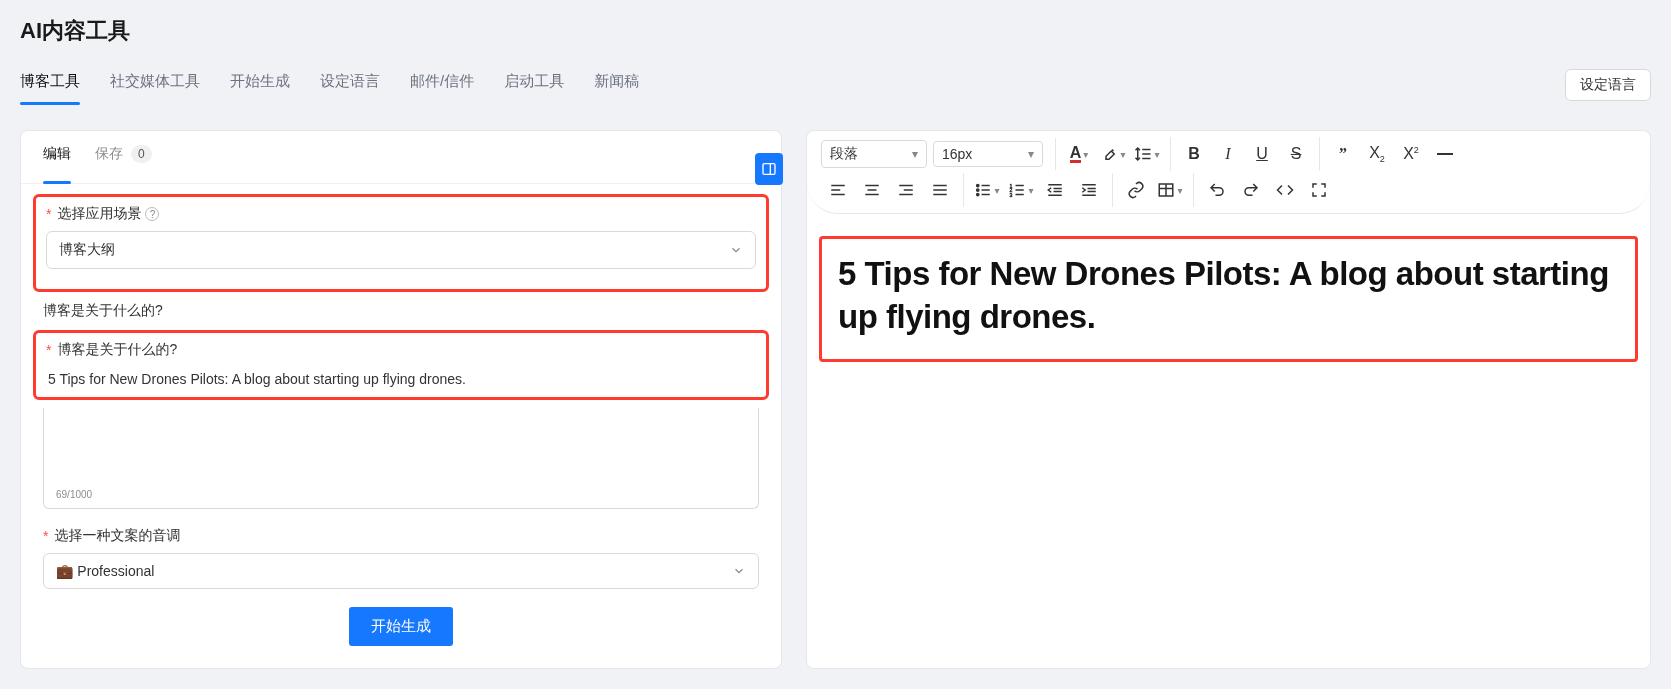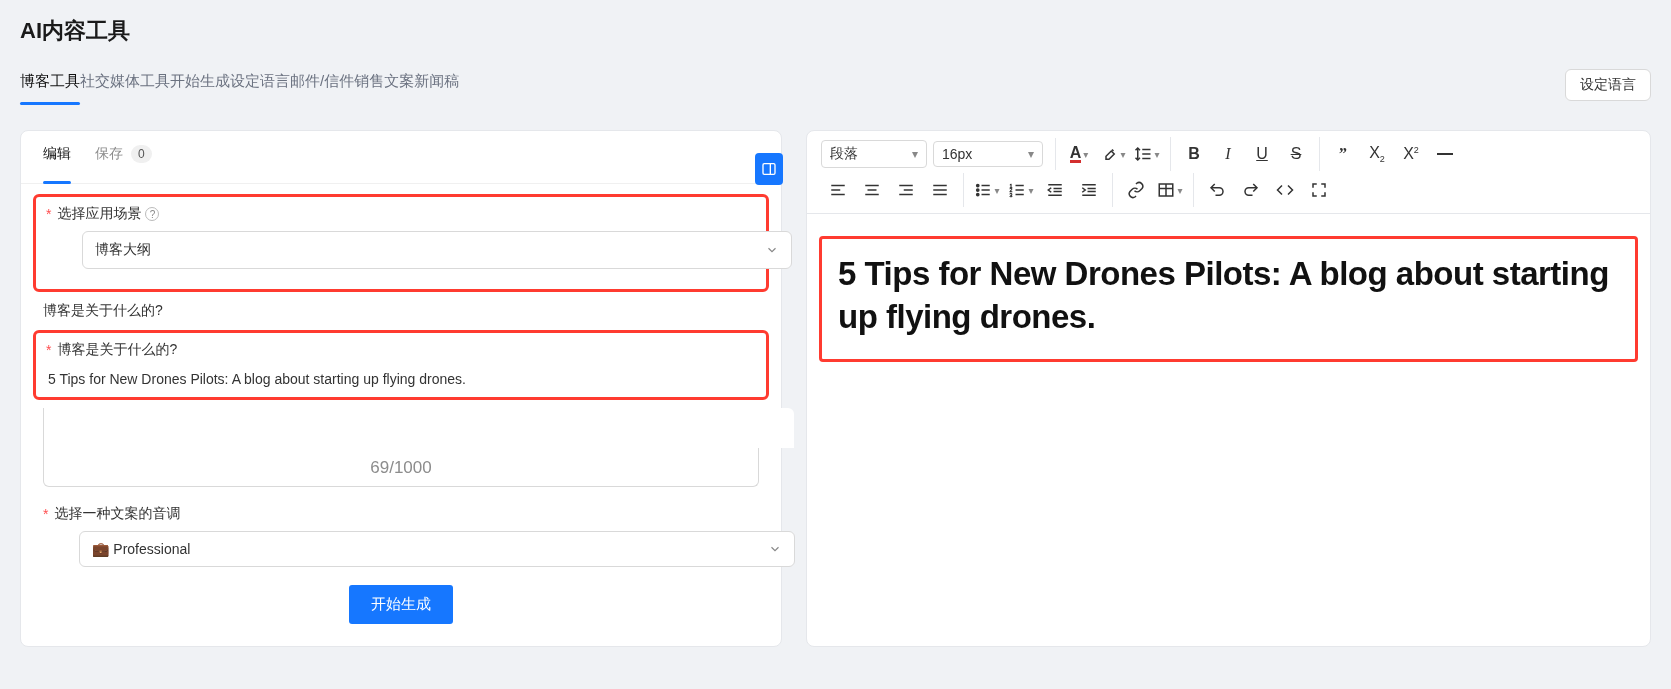--- a/index.html
+++ b/index.html
@@ -8,21 +8,21 @@
     background: #f0f2f5;
     color: #1a1a1a;
     width: 1671px;
     height: 689px;
     overflow: hidden;
   }
   .page { padding: 16px 20px 0 20px; }
   .page-title { font-size: 22px; font-weight: 600; margin-bottom: 18px; }
 
   .tabs-row { display: flex; align-items: center; justify-content: space-between; border-bottom: 1px solid transparent; }
-  .tabs { display: flex; }
+  .tabs { display: flex; gap: 30px; }
   .tab { font-size: 15px; color: #6b7280; padding: 8px 0 14px 0; cursor: pointer; position: relative; }
   .tab.active { color: #111; font-weight: 500; }
   .tab.active::after { content: ""; position: absolute; left: 0; right: 0; bottom: 0; height: 3px; background: #1677ff; border-radius: 2px; }
   .lang-btn { background: #fff; border: 1px solid #d9d9d9; border-radius: 6px; padding: 6px 14px; font-size: 14px; color: #333; cursor: pointer; }
 
   .content { display: flex; gap: 24px; margin-top: 24px; position: relative; }
   .left-panel, .right-panel {
     background: #fff;
     border-radius: 8px;
     border: 1px solid #e5e7eb;
@@ -46,46 +46,45 @@
 
   .select, .input, .textarea {
     width: 100%;
     border: 1px solid #d9d9d9;
     border-radius: 6px;
     padding: 9px 12px;
     font-size: 14px;
     color: #333;
     background: #fff;
     outline: none;
-    margin-left: 36px;
   }
   .select { display:flex; justify-content:space-between; align-items:center; cursor:pointer; }
   .input::placeholder, .textarea::placeholder { color: #bfbfbf; }
   .textarea-wrap { border: 1px solid #d9d9d9; border-radius: 6px; padding: 0; }
   .textarea { border: none; resize: none; height: 90px; border-radius: 6px 6px 0 0; }
-  .counter { text-align: center; font-size: 17px; color: #8c8c8c; padding: 6px 12px 8px 12px; }
+  .counter { text-align: left; font-size: 10px; color: #8c8c8c; padding: 6px 12px 8px 12px; margin-top: 31px; }
 
   .select-icon { color:#888; }
 
   .highlight-red { border: 3px solid #ff3b30 !important; border-radius: 6px; }
   .hl-wrap-1 { padding: 8px 10px 10px 10px; margin: -8px -10px 10px -10px; }
   .hl-wrap-2 { padding: 8px 10px 10px 10px; margin: -8px -10px 10px -10px; }
 
   .generate-row { display:flex; justify-content:center; margin-top: 6px; }
   .generate-btn { background:#1677ff; color:#fff; border:none; border-radius:3px; padding: 10px 22px; font-size: 15px; cursor:pointer; }
 
   .float-toggle {
     position: absolute; right: -2px; top: 22px;
     width: 28px; height: 32px; background:#1677ff; border-radius:4px;
     display:flex; align-items:center; justify-content:center; cursor:pointer;
   }
   .float-toggle svg { stroke:#fff; }
 
   
-  .toolbar { border-bottom: 1px solid #e5e7eb; padding: 6px 8px; display:flex; flex-direction:column; gap:2px; }
+  .toolbar { border-bottom: 1px solid #e5e7eb; padding: 6px 8px; display:flex; flex-direction:column; gap:2px;border-radius:31px; }
   .tb-row { display:flex; align-items:center; gap:0; flex-wrap: wrap; }
   .tb-group { display:flex; align-items:center; border-right:1px solid #e5e7eb; padding: 2px 6px; }
   .tb-group:last-child { border-right:none; }
   .tb-btn { width: 34px; height: 30px; display:flex; align-items:center; justify-content:center; cursor:pointer; color:#333; border-radius:4px; }
   .tb-select { display:flex; align-items:center; justify-content:space-between; border:1px solid #d9d9d9; border-radius:4px; padding: 4px 8px; font-size:14px; color:#333; min-width: 100px; cursor:pointer; margin-right:6px; }
   .tb-select .chev { color:#888; font-size:12px; }
   .tb-svg { width:18px; height:18px; }
 
   .editor-body { padding: 18px 22px; }
   .editor-heading-box { border: 3px solid #ff3b30; border-radius: 4px; padding: 14px 16px 20px 16px; margin: 4px -10px 0 -10px; }
@@ -103,21 +102,21 @@
 <div class="page">
   <div class="page-title">AI内容工具</div>
 
   <div class="tabs-row">
     <div class="tabs">
       <div class="tab active">博客工具</div>
       <div class="tab">社交媒体工具</div>
       <div class="tab">开始生成</div>
       <div class="tab">设定语言</div>
       <div class="tab">邮件/信件</div>
-      <div class="tab">销售文案</div>
+      <div class="tab">启动工具</div>
       <div class="tab">新闻稿</div>
     </div>
     <button class="lang-btn">设定语言</button>
   </div>
 
   <div class="content">
 
     <div class="left-panel">
       <div class="inner-tabs">
         <div class="inner-tab active">编辑</div>

